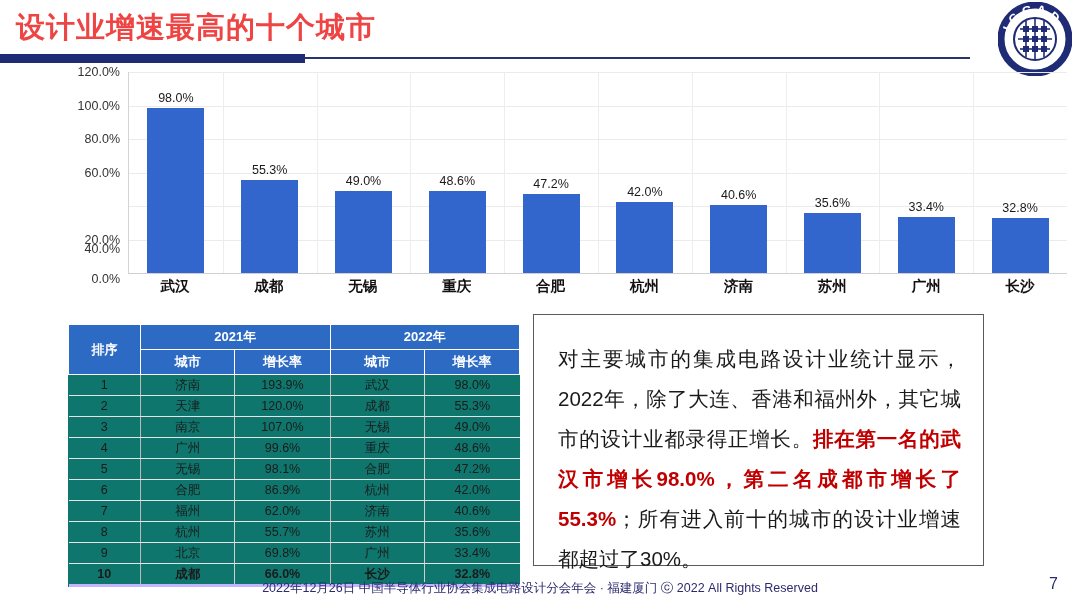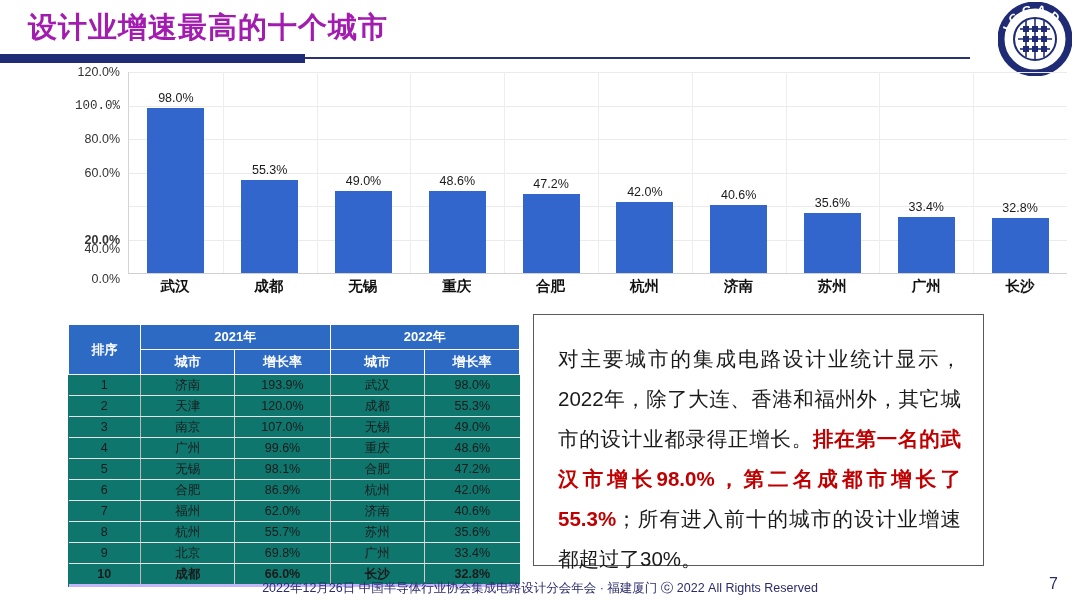--- a/index.html
+++ b/index.html
@@ -11,25 +11,25 @@
     height: 607px;
     background: #ffffff;
     font-family: "Liberation Sans", "DejaVu Sans", sans-serif;
     position: relative;
     overflow: hidden;
   }
 
   
   #slide-title {
     position: absolute;
-    left: 28px;
+    left: 16px;
     top: 8px;
     font-size: 29px;
     font-weight: bold;
-    color: #a21caf;
+    color: #ef4444;
     letter-spacing: 1px;
     white-space: nowrap;
   }
   #title-rule-thick {
     position: absolute;
     left: 0;
     top: 54px;
     width: 305px;
     height: 9px;
     background: #1f2b74;
@@ -255,25 +255,25 @@
     <text font-size="13" font-weight="bold" fill="#ffffff" font-family="'Liberation Sans',sans-serif">
       <textPath href="#arcpath" startOffset="9%">I C C A D</textPath>
     </text>
   </svg>
 </div>
 
 <div id="chart">
 
   <div id="y-axis">
     <div class="y-tick" style="top:0px;">120.0%</div>
-    <div class="y-tick" style="top:33.5px;font-family:Liberation Mono, monospace;">100.0%</div>
+    <div class="y-tick" style="top:33.5px;">100.0%</div>
     <div class="y-tick" style="top:67px;">80.0%</div>
     <div class="y-tick" style="top:100.5px;">60.0%</div>
     <div class="y-tick" style="top:134px;margin-top:43px;">40.0%</div>
-    <div class="y-tick" style="top:167.5px;font-weight:bold;">20.0%</div>
+    <div class="y-tick" style="top:167.5px;">20.0%</div>
     <div class="y-tick" style="top:207px;">0.0%</div>
   </div>
 
   <div id="plot">
     <div class="gridline" style="top:0px;"></div>
     <div class="gridline" style="top:33.5px;"></div>
     <div class="gridline" style="top:67px;"></div>
     <div class="gridline" style="top:100.5px;"></div>
     <div class="gridline" style="top:134px;"></div>
     <div class="gridline" style="top:167.5px;"></div>

